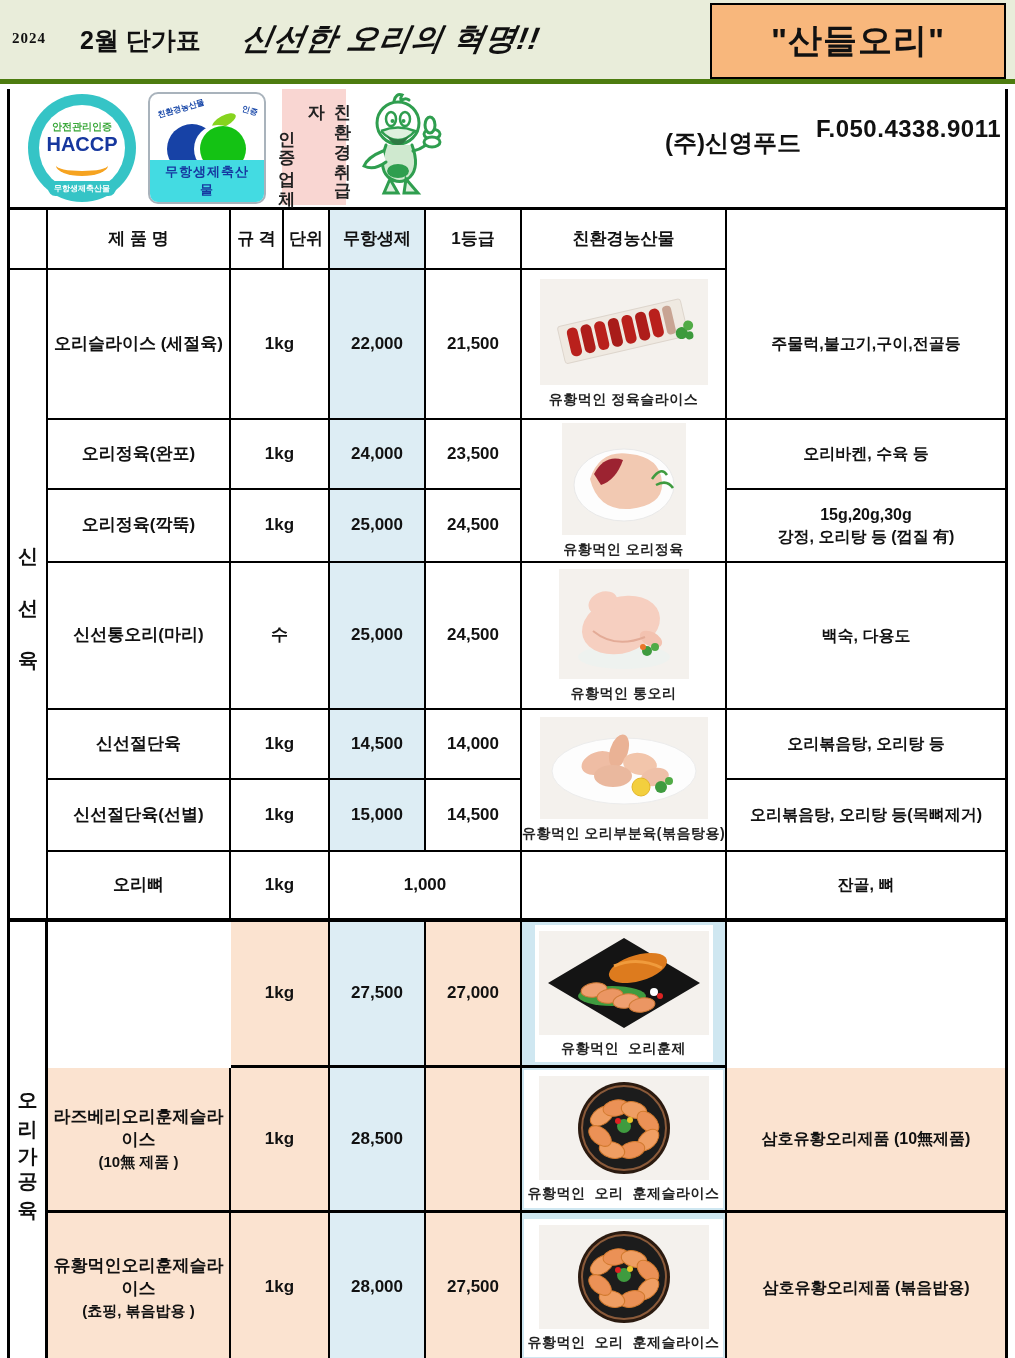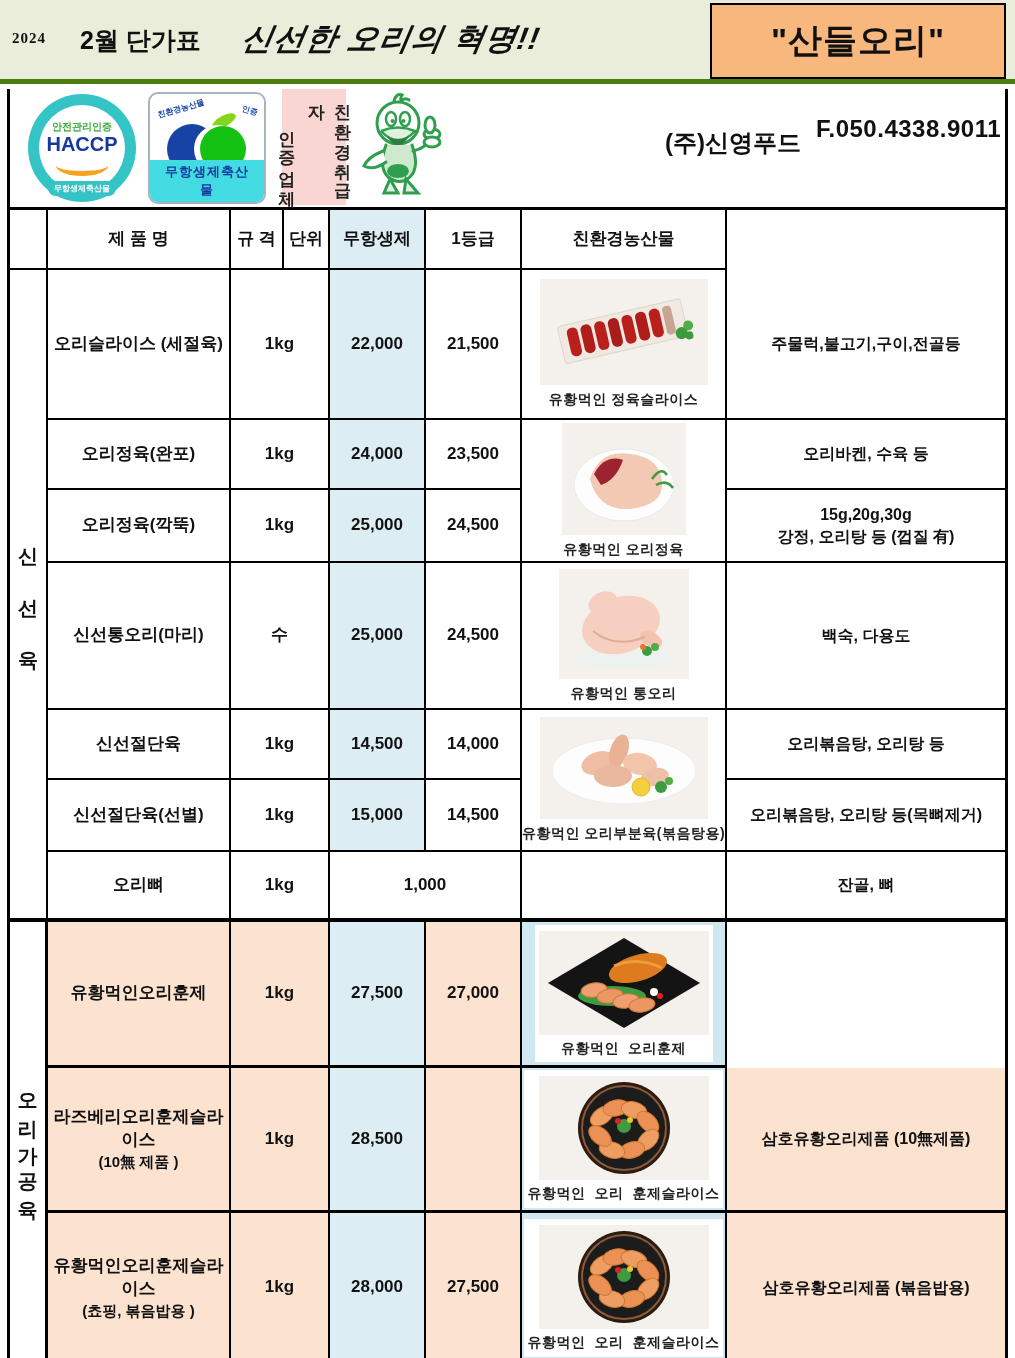--- a/index.html
+++ b/index.html
@@ -286,21 +286,20 @@
       <div class="c name tb" style="grid-area:8/2/9/3">오리뼈</div>
       <div class="c tb" style="grid-area:8/3/9/5">1kg</div>
       <div class="c tb" style="grid-area:8/5/9/7">1,000</div>
       <div class="c tb" style="grid-area:8/7/9/8"></div>
       <div class="c rk last tb" style="grid-area:8/8/9/9">잔골, 뼈</div>
 
       <div class="c br3 bb0" style="grid-area:9/1/12/2">
         <span class="vlabel proc">오리가공육</span>
       </div>
 
-      <div class="c name peach tb3" style="grid-area:9/2/10/3">유황먹인오리훈제</div>
       <div class="c peach tb3" style="grid-area:9/3/10/5">1kg</div>
       <div class="c blue tb3" style="grid-area:9/5/10/6">27,500</div>
       <div class="c peach tb3" style="grid-area:9/6/10/7">27,000</div>
       <div class="c imgb tb3" style="grid-area:9/7/10/8">
         <div class="card">
           <div class="visual" style="width:170px;height:104px">
             <svg width="164" height="98" viewBox="0 0 164 98">
               <polygon points="82,4 158,49 82,94 6,49" fill="#141414"></polygon>
               <ellipse cx="70" cy="62" rx="34" ry="10" fill="#3f9b3f"></ellipse>
               <ellipse cx="96" cy="34" rx="30" ry="13" fill="#dd7b1e" transform="rotate(-16 96 34)"></ellipse>

